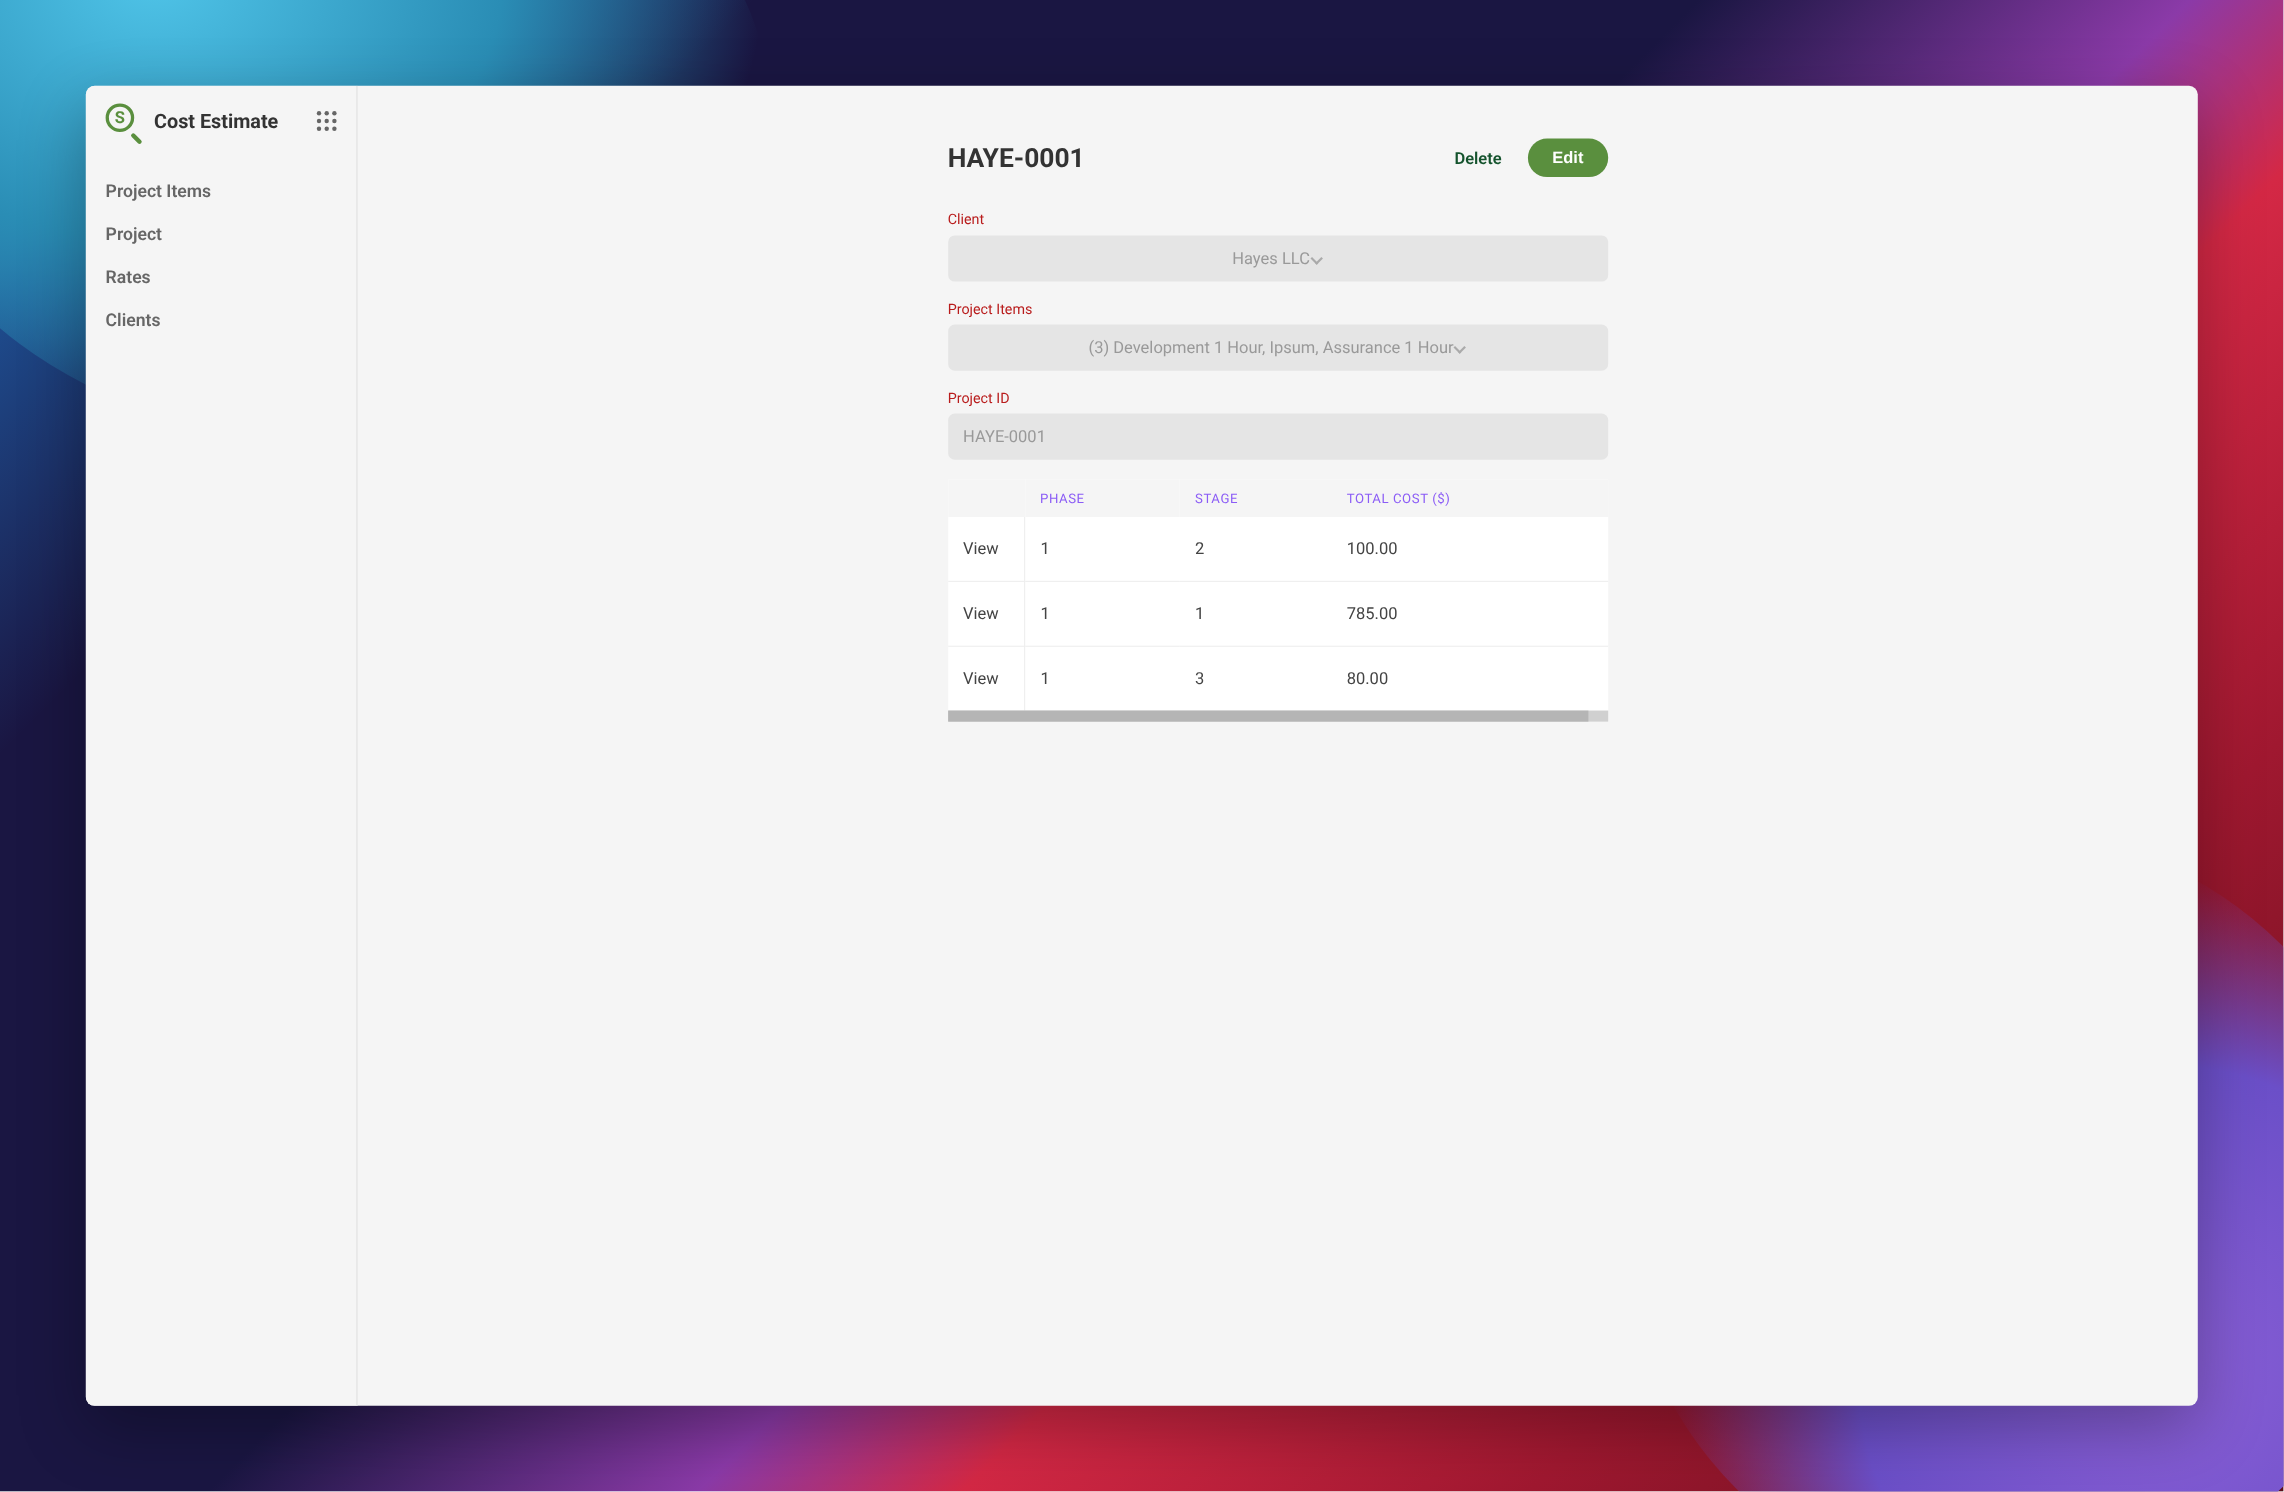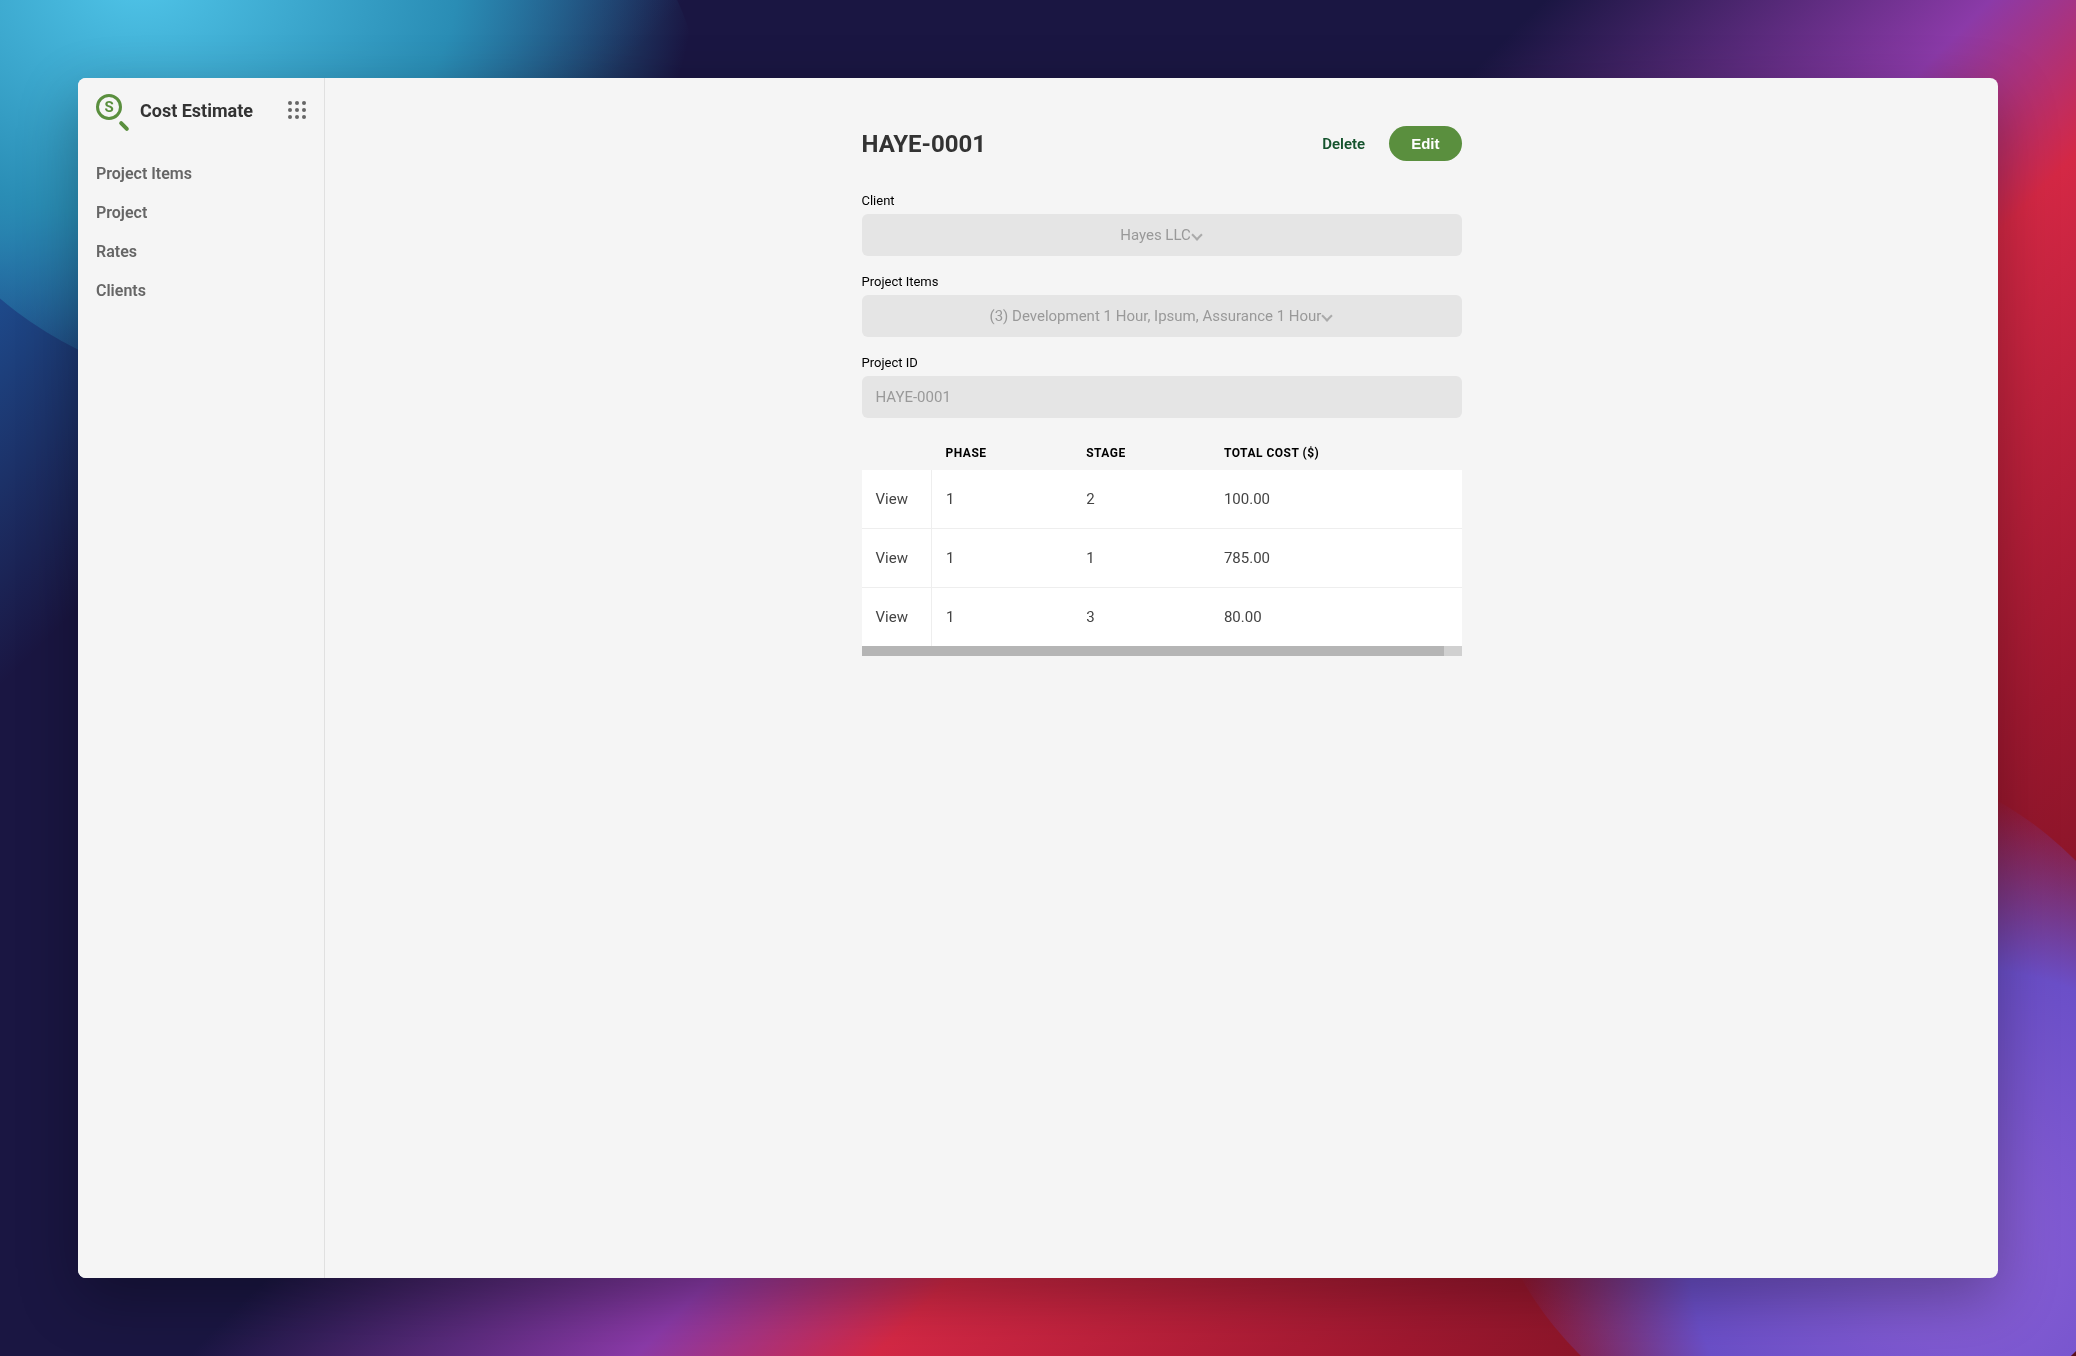--- a/index.html
+++ b/index.html
@@ -188,21 +188,21 @@
       font-weight: 600;
       cursor: pointer;
     }
     
     .form-group {
       margin-bottom: 18px;
     }
     
     .form-label {
       font-size: 13px;
-      color: #000000;
+      color: #b91c1c;
       display: block;
       margin-bottom: 6px;
     }
     
     .form-select, .form-input {
       width: 100%;
       background: #e5e5e5;
       border: none;
       border-radius: 6px;
       padding: 12px 14px;
@@ -250,22 +250,22 @@
       border-collapse: collapse;
       background: white;
     }
     
     .cost-table-wrapper {
       position: relative;
     }
     
     .cost-table thead th {
       font-size: 12px;
-      font-weight: 700;
-      color: #000000;
+      font-weight: 400;
+      color: #8b5cf6;
       text-align: left;
       padding: 10px 14px;
       text-transform: uppercase;
       letter-spacing: 0.5px;
       background: #f5f5f5;
     }
     
     .cost-table thead th:first-child {
       width: 70px;
     }

